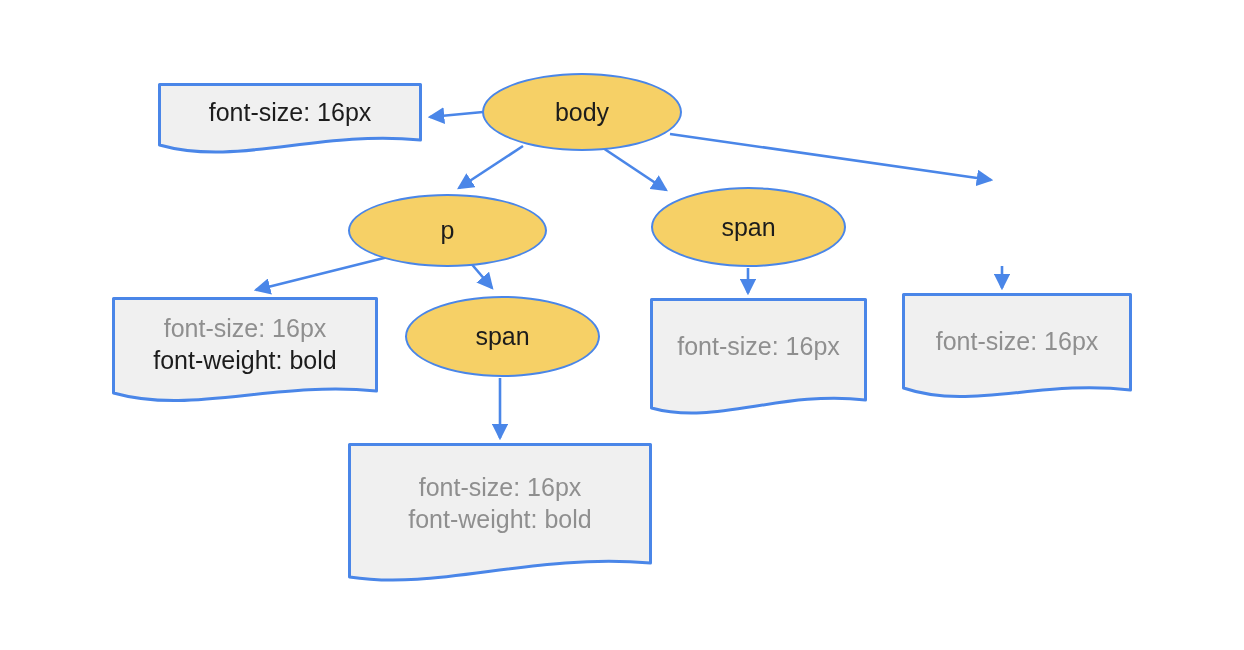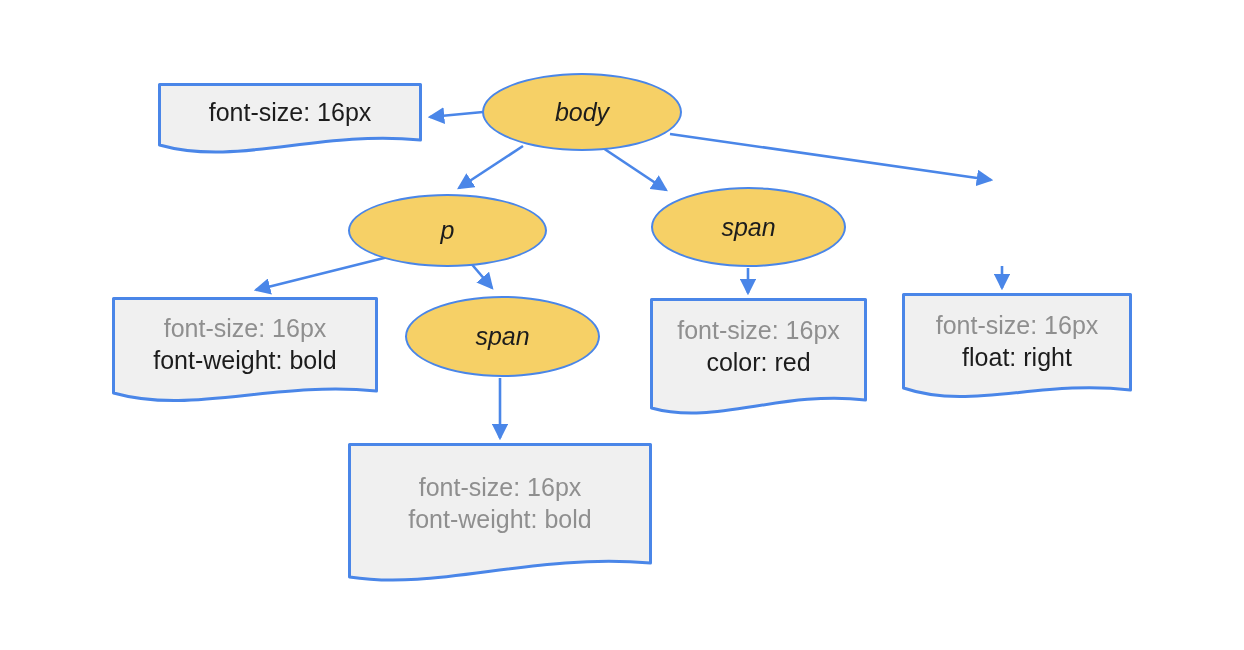--- a/index.html
+++ b/index.html
@@ -30,21 +30,20 @@
     position: absolute;
     box-sizing: border-box;
     background: var(--node-fill, #f6d066);
     border: 2.5px solid var(--stroke, #4a86e8);
     border-radius: 50%;
     display: flex;
     align-items: center;
     justify-content: center;
     font-size: 25px;
     color: var(--text, #1c1c1c);
-    font-style: italic;
   }
   .note {
     position: absolute;
   }
   .note svg {
     display: block;
     overflow: visible;
   }
   .note path {
     fill: var(--note-fill, #f0f0f0);
@@ -135,27 +134,25 @@
       <div class="ln-inherited">font-weight: bold</div>
     </div>
   </div>
 
   <div class="note" style="left:650px; top:298px;">
     <svg width="217" height="130">
       <path d="M1.5,1.5 H215.5 V102 C130,92 65,128 1.5,110 Z"></path>
     </svg>
     <div class="note-text" style="height:96px;">
       <div class="ln-inherited">font-size: 16px</div>
-      <div class="ln-final">color: red</div>
     </div>
   </div>
 
   <div class="note" style="left:902px; top:293px;">
     <svg width="230" height="118">
       <path d="M1.5,1.5 H228.5 V97 C138,86 69,118 1.5,95 Z"></path>
     </svg>
     <div class="note-text" style="height:95px;">
       <div class="ln-inherited">font-size: 16px</div>
-      <div class="ln-final">float: right</div>
     </div>
   </div>
 
 </div>
 
 </body></html>

